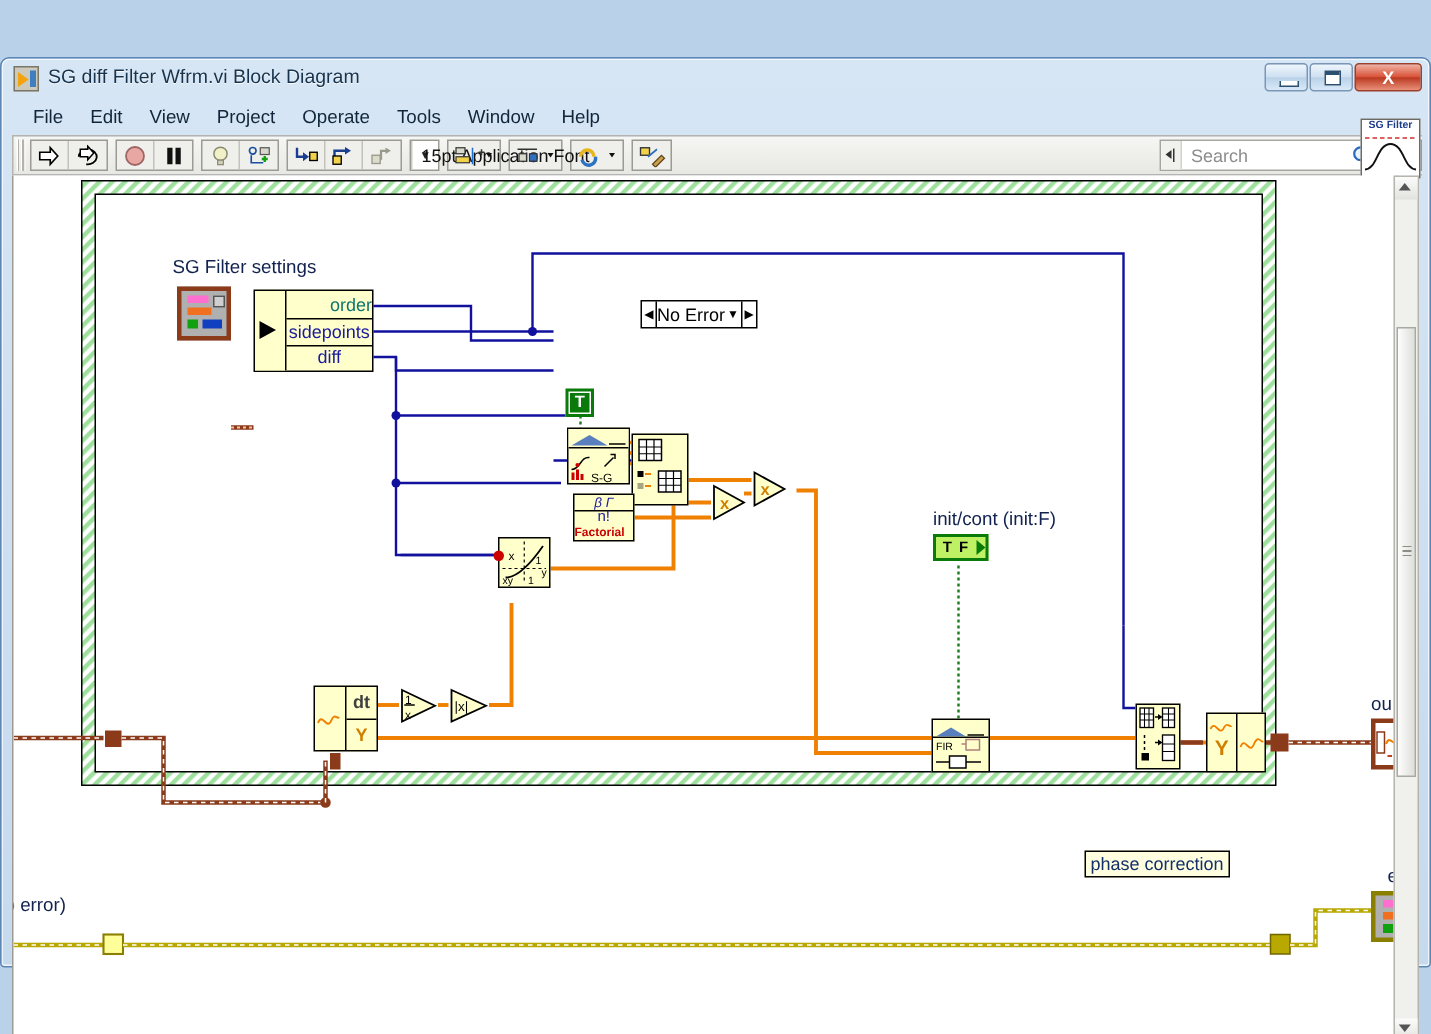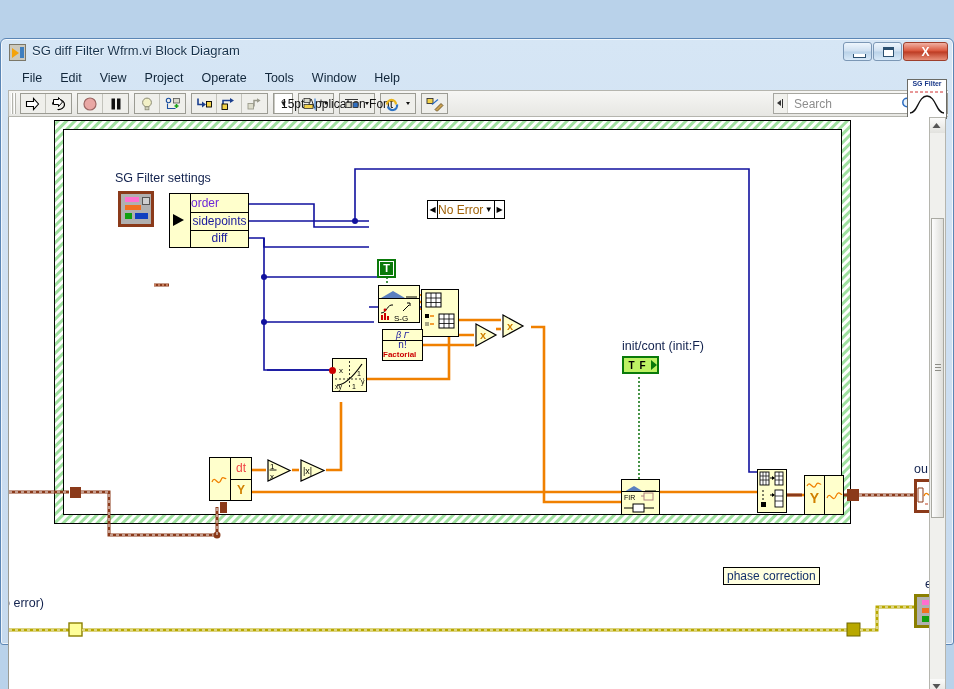--- a/index.html
+++ b/index.html
@@ -394,39 +394,39 @@
 
       <path d="M378 160 V172" stroke="#1a7a1a" stroke-width="1.6" stroke-dasharray="2 2" fill="none"></path>
       <path d="M630 260 V366" stroke="#1a7a1a" stroke-width="1.6" stroke-dasharray="2 2" fill="none"></path>
 
       <path d="M145 168 H160" stroke="#8b3a1a" stroke-width="3" fill="none"></path>
       <path d="M145 168 H160" stroke="#ffc0a0" stroke-width="1.2" stroke-dasharray="2 2" fill="none"></path>
     </svg>
 
     <div style="position:absolute;left:418px;top:83px;width:78px;height:19px;background:#fff;border:1px solid #000;display:flex;align-items:center;box-sizing:border-box;">
       <div style="width:11px;text-align:center;font-size:8px;color:#000;border-right:1px solid #000;height:100%;line-height:17px;">◀</div>
-      <div style="flex:1;text-align:left;font-size:12px;color:#a16207;white-space:nowrap;">No Error</div>
+      <div style="flex:1;text-align:left;font-size:12px;color:#000000;white-space:nowrap;">No Error</div>
       <div style="width:13px;text-align:center;font-size:8px;color:#000;">▼</div>
       <div style="width:11px;text-align:center;font-size:8px;color:#000;border-left:1px solid #000;height:100%;line-height:17px;">▶</div>
     </div>
 
     <div class="lbl black" style="left:106px;top:54px;">SG Filter settings</div>
 
     <div class="term" style="left:109px;top:74px;width:36px;height:36px;background:#b0b0b0;border:3px solid #8b3a1a;">
       <div style="position:absolute;left:4px;top:3px;width:14px;height:5px;background:#ff6fcf;"></div>
       <div style="position:absolute;left:4px;top:11px;width:16px;height:5px;background:#f07020;"></div>
       <div style="position:absolute;left:4px;top:19px;width:7px;height:6px;background:#10a010;"></div>
       <div style="position:absolute;left:14px;top:19px;width:13px;height:6px;background:#1040c0;"></div>
       <div style="position:absolute;left:21px;top:3px;width:6px;height:6px;background:#cfcfcf;border:1px solid #555;"></div>
     </div>
 
     <div class="node" style="left:160px;top:76px;width:80px;height:55px;">
       <div style="position:absolute;left:0;top:0;width:20px;height:100%;border-right:1px solid #000;background:#ffffcc;"></div>
       <div style="position:absolute;left:3px;top:20px;width:0;height:0;border-left:11px solid #000;border-top:6px solid transparent;border-bottom:6px solid transparent;"></div>
-      <div style="position:absolute;left:21px;top:0;right:0;height:18px;border-bottom:1px solid #000;text-align:left;font-size:12px;color:#6d28d9;line-height:18px;">order</div>
+      <div style="position:absolute;left:21px;top:0;right:0;height:18px;border-bottom:1px solid #000;text-align:right;font-size:12px;color:#0f766e;line-height:18px;">order</div>
       <div style="position:absolute;left:21px;top:18px;right:0;height:18px;border-bottom:1px solid #000;text-align:center;font-size:12px;color:#1a1a9e;line-height:18px;">sidepoints</div>
       <div style="position:absolute;left:21px;top:36px;right:0;height:17px;text-align:center;font-size:12px;color:#1a1a9e;line-height:17px;">diff</div>
     </div>
 
     <div style="position:absolute;left:368px;top:142px;width:19px;height:19px;border:2px solid #0a7a0a;background:#fff;box-sizing:border-box;">
       <div style="position:absolute;left:1px;top:1px;right:1px;bottom:1px;background:#0a7a0a;color:#fff;font-size:11px;font-weight:bold;text-align:center;line-height:13px;">T</div>
     </div>
 
     <div class="node" style="left:369px;top:168px;width:42px;height:38px;">
       <div style="position:absolute;left:0;top:0;right:0;height:12px;border-bottom:1px solid #000;background:#ffffcc;overflow:hidden;">
@@ -490,21 +490,21 @@
         <text x="6" y="17" font-size="11" font-family="Liberation Sans" fill="#d08000" font-weight="bold">x</text>
       </svg>
     </div>
 
     <div class="node" style="left:200px;top:340px;width:43px;height:44px;">
       <div style="position:absolute;left:0;top:0;width:20px;height:100%;border-right:1px solid #000;">
         <svg width="18" height="42" viewBox="0 0 18 42">
             <path d="M2 24 C5 16 8 30 11 22 C13 17 15 22 16 20" fill="none" stroke="#f08000" stroke-width="1.3"></path>
           </svg>
       </div>
-      <div style="position:absolute;left:21px;top:0;right:0;height:21px;border-bottom:1px solid #000;text-align:center;font-size:12px;color:#ef4444;line-height:21px;font-weight:normal;">dt</div>
+      <div style="position:absolute;left:21px;top:0;right:0;height:21px;border-bottom:1px solid #000;text-align:center;font-size:12px;color:#404040;line-height:21px;font-weight:bold;">dt</div>
       <div style="position:absolute;left:21px;top:22px;right:0;height:20px;text-align:center;font-size:12px;color:#d08000;line-height:20px;font-weight:bold;">Y</div>
       <div style="position:absolute;left:10px;top:44px;width:7px;height:11px;background:#8b3a1a;"></div>
     </div>
 
     <div style="position:absolute;left:257px;top:341px;width:26px;height:25px;">
       <svg width="26" height="25" viewBox="0 0 26 25">
         <path d="M2 2 L24 12.5 L2 23 Z" fill="#ffffcc" stroke="#000" stroke-width="1.2"></path>
         <text x="4" y="11" font-size="8" font-family="Liberation Sans" fill="#000">1</text>
         <path d="M3.5 12 h7" stroke="#000" stroke-width=".9"></path>
         <text x="4" y="21" font-size="8" font-family="Liberation Sans" fill="#000">x</text>

